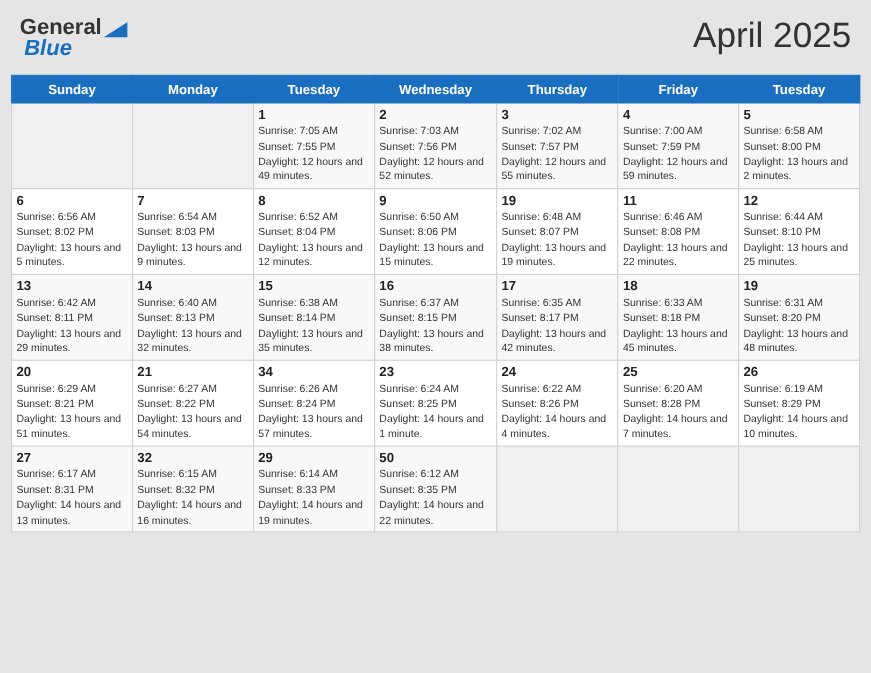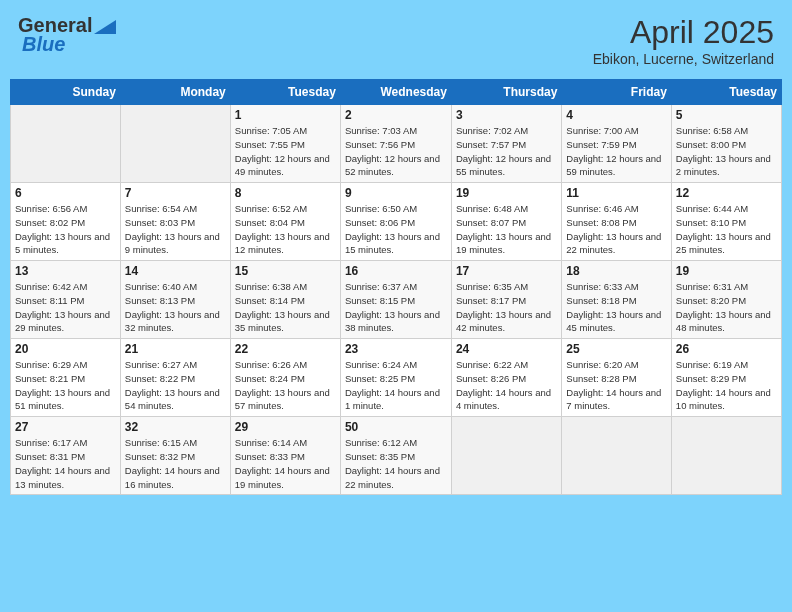--- a/index.html
+++ b/index.html
@@ -5,21 +5,21 @@
     * { box-sizing: border-box; margin: 0; padding: 0; }
     body {
       font-family: Arial, sans-serif;
       background: #fff;
       width: 792px;
       min-height: 612px;
     }
     .page {
       width: 792px;
       min-height: 612px;
-      background: #7dd3fc;
+      background: #e5e5e5;
       padding: 10px;
     }
     .header {
       display: flex;
       justify-content: space-between;
       align-items: flex-start;
       margin-bottom: 8px;
       padding: 4px 8px;
     }
     .logo {
@@ -41,21 +41,21 @@
     }
     .calendar {
       width: 100%;
       border-collapse: collapse;
       font-size: 10.5px;
     }
     .calendar thead th {
       background: #1a6ebf;
       color: #fff;
       padding: 5px 4px;
-      text-align: right;
+      text-align: center;
       font-size: 12px;
       font-weight: bold;
       border: 1px solid #1a6ebf;
     }
     .calendar tbody td {
       border: 1px solid #d0d0d0;
       vertical-align: top;
       padding: 3px 4px;
       width: 113px;
       min-height: 80px;
@@ -91,21 +91,20 @@
       <div style="display:flex; align-items:center; gap:2px;">
         <span style="font-size:20px; font-weight:bold; color:#333;">General</span>
         <svg width="22" height="14" viewBox="0 0 22 14" style="margin-top:2px;">
           <polygon points="0,14 22,0 22,14" fill="#1a6ebf"></polygon>
         </svg>
       </div>
       <span style="font-size:20px; font-weight:bold; color:#1a6ebf; margin-top:-4px; margin-left:4px;font-style:italic;">Blue</span>
     </div>
     <div class="title-block">
       <div class="month-title">April 2025</div>
-      <div class="location">Ebikon, Lucerne, Switzerland</div>
     </div>
   </div>
 
   <table class="calendar">
     <thead>
       <tr>
       <th>Sunday</th>
           <th>Monday</th>
           <th>Tuesday</th>
           <th>Wednesday</th>
@@ -202,21 +201,21 @@
         <tr>
           <td>
             <div class="day-num">20</div>
             <div class="day-info">Sunrise: 6:29 AM<br>Sunset: 8:21 PM<br>Daylight: 13 hours and 51 minutes.</div>
           </td>
           <td>
             <div class="day-num">21</div>
             <div class="day-info">Sunrise: 6:27 AM<br>Sunset: 8:22 PM<br>Daylight: 13 hours and 54 minutes.</div>
           </td>
           <td>
-            <div class="day-num">22</div>
+            <div class="day-num">34</div>
             <div class="day-info">Sunrise: 6:26 AM<br>Sunset: 8:24 PM<br>Daylight: 13 hours and 57 minutes.</div>
           </td>
           <td>
             <div class="day-num">23</div>
             <div class="day-info">Sunrise: 6:24 AM<br>Sunset: 8:25 PM<br>Daylight: 14 hours and 1 minute.</div>
           </td>
           <td>
             <div class="day-num">24</div>
             <div class="day-info">Sunrise: 6:22 AM<br>Sunset: 8:26 PM<br>Daylight: 14 hours and 4 minutes.</div>
           </td>

